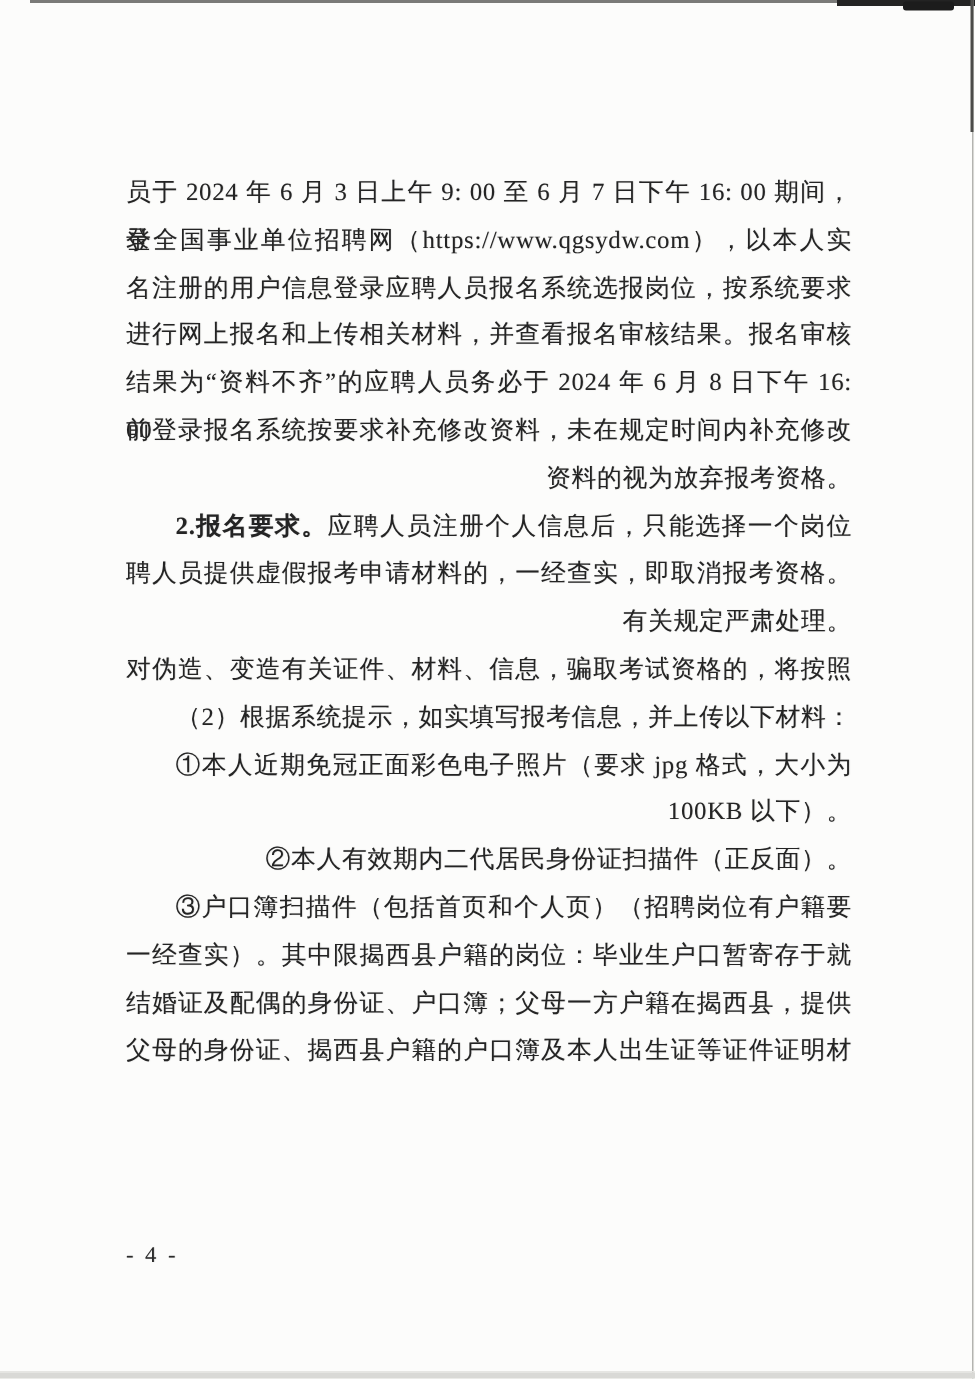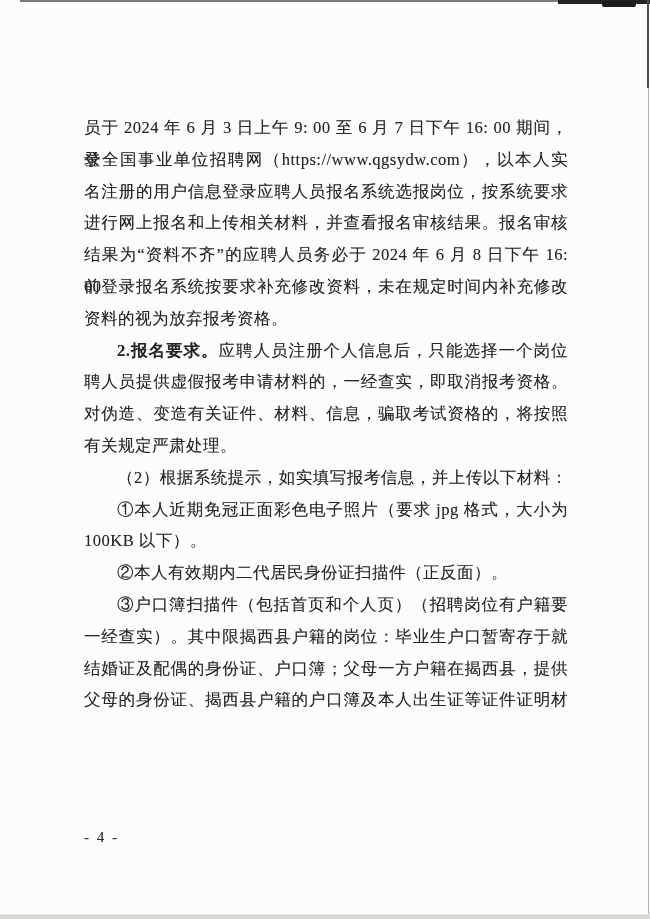--- a/index.html
+++ b/index.html
@@ -18,21 +18,21 @@
   .edge-right-dark{position:absolute;top:0;right:1px;width:2px;height:88px;background:#4c4c4a;}
   .edge-bottom{position:absolute;left:0;right:0;bottom:0;height:4px;background:#d9d9d6;}
   .edge-bottom-line{position:absolute;left:0;right:0;bottom:4px;height:1px;background:#e6e6e3;}
 
   
   .doc{
     position:absolute;left:84px;top:112px;width:484px;
     color:#242424;font-size:16.5px;letter-spacing:0.5px;
     text-shadow:0.3px 0.3px 0.6px rgba(40,40,40,0.30);
   }
-  .ln{height:31.8px;line-height:31.8px;white-space:normal;}
+  .ln{height:31.8px;line-height:31.8px;white-space:normal;text-align:right;}
   .j{text-align:justify;text-align-last:justify;}
   .ind{text-indent:33px;}
   .b{font-weight:700;}
 
   .pageno{
     position:absolute;left:84px;top:829px;
     color:#2b2b2b;font-size:15px;letter-spacing:2px;
     text-shadow:0.3px 0.3px 0.5px rgba(40,40,40,0.3);
   }
 </style>
@@ -52,22 +52,22 @@
   <div class="doc">
     <div class="ln j">员于 2024 年 6 月 3 日上午 9: 00 至 6 月 7 日下午 16: 00 期间，登</div>
     <div class="ln j">录全国事业单位招聘网（https://www.qgsydw.com），以本人实</div>
     <div class="ln j">名注册的用户信息登录应聘人员报名系统选报岗位，按系统要求</div>
     <div class="ln j">进行网上报名和上传相关材料，并查看报名审核结果。报名审核</div>
     <div class="ln j">结果为“资料不齐”的应聘人员务必于 2024 年 6 月 8 日下午 16: 00</div>
     <div class="ln j">前登录报名系统按要求补充修改资料，未在规定时间内补充修改</div>
     <div class="ln">资料的视为放弃报考资格。</div>
     <div class="ln j ind"><span class="b">2.报名要求。</span><span>应聘人员注册个人信息后，只能选择一个岗位</span></div>
     <div class="ln j">聘人员提供虚假报考申请材料的，一经查实，即取消报考资格。</div>
+    <div class="ln">有关规定严肃处理。</div>
     <div class="ln j">对伪造、变造有关证件、材料、信息，骗取考试资格的，将按照</div>
-    <div class="ln">有关规定严肃处理。</div>
     <div class="ln ind">（2）根据系统提示，如实填写报考信息，并上传以下材料：</div>
     <div class="ln j ind">①本人近期免冠正面彩色电子照片（要求 jpg 格式，大小为</div>
     <div class="ln">100KB 以下）。</div>
     <div class="ln ind">②本人有效期内二代居民身份证扫描件（正反面）。</div>
     <div class="ln j ind">③户口簿扫描件（包括首页和个人页）（招聘岗位有户籍要</div>
     <div class="ln j">一经查实）。其中限揭西县户籍的岗位：毕业生户口暂寄存于就</div>
     <div class="ln j">结婚证及配偶的身份证、户口簿；父母一方户籍在揭西县，提供</div>
     <div class="ln j">父母的身份证、揭西县户籍的户口簿及本人出生证等证件证明材</div>
   </div>
 

